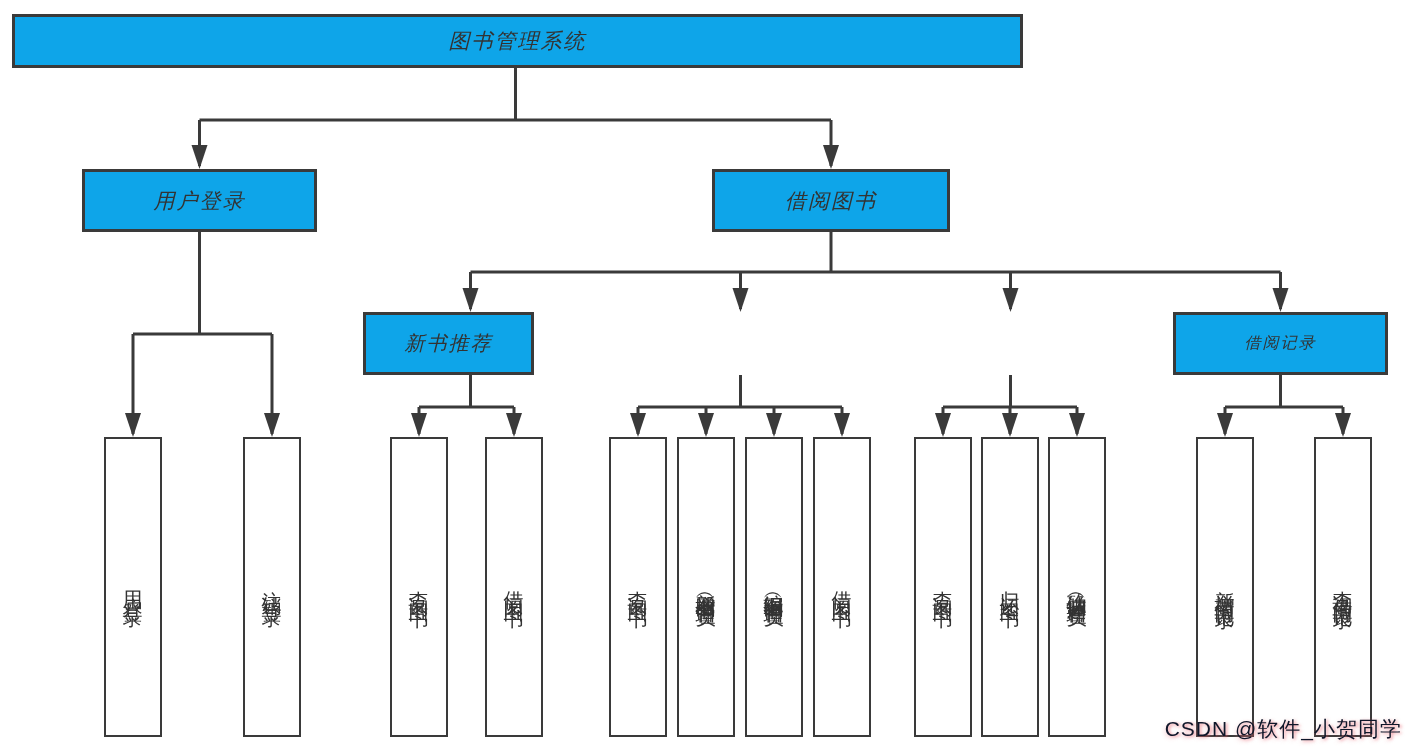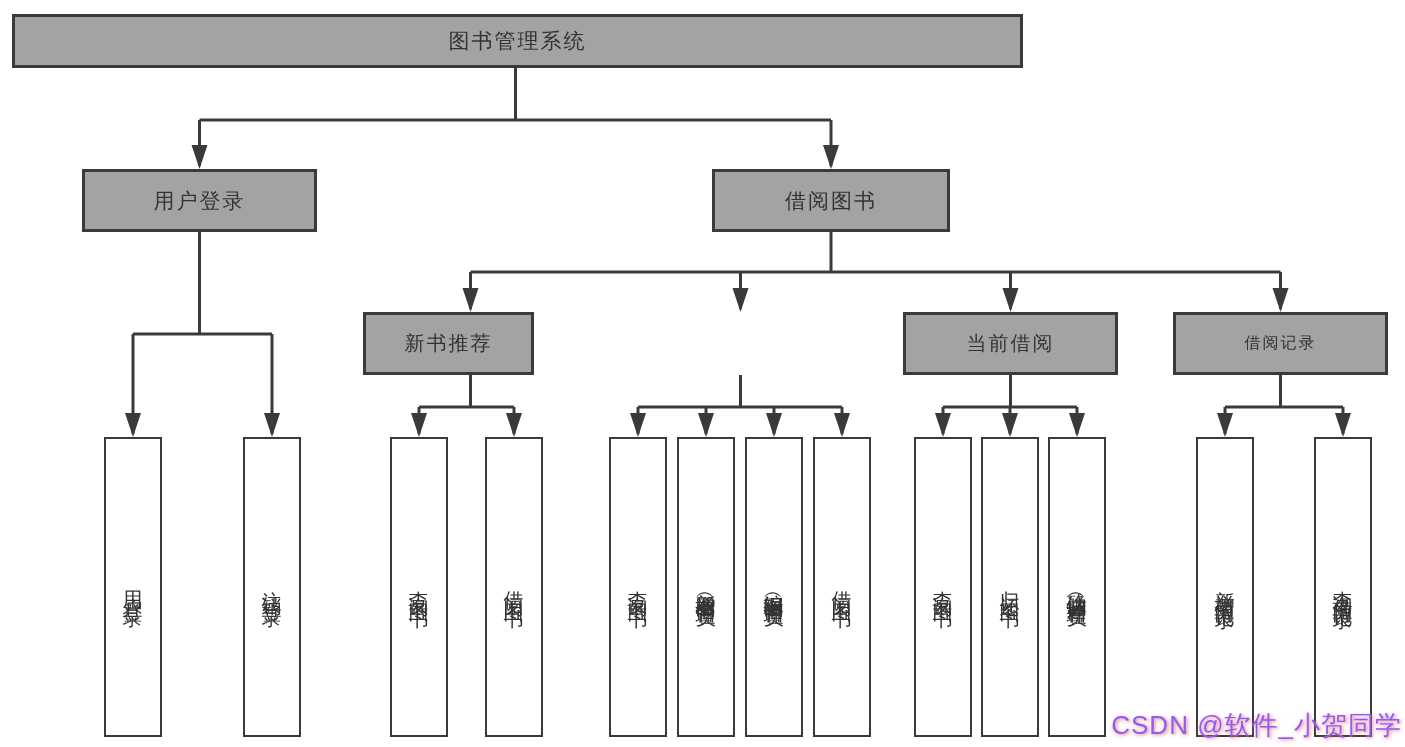--- a/index.html
+++ b/index.html
@@ -6,38 +6,39 @@
   .stage{
     position:relative;
     width:1405px;height:747px;
     background:#ffffff;
     font-family:"Liberation Sans","DejaVu Sans",sans-serif;
     overflow:hidden;
   }
   .lines{position:absolute;left:0;top:0;width:1405px;height:747px;}
   .hnode{
     position:absolute;box-sizing:border-box;
-    background:#a3a3a3;border:3px solid #3a3a3a;
+    background:#0ea5e9;border:3px solid #3a3a3a;
     display:flex;align-items:center;justify-content:center;
     font-size:21px;letter-spacing:2px;color:#333333;
     white-space:nowrap;
+    font-style:italic;
   }
   .root{font-size:21px;}
   .vnode{
     position:absolute;box-sizing:border-box;
     background:#ffffff;border:2.5px solid #3a3a3a;
     writing-mode:vertical-rl;text-orientation:mixed;
     display:flex;align-items:center;justify-content:center;
     font-size:20px;letter-spacing:6px;color:#333333;
     line-height:1;
   }
   .watermark{
     position:absolute;right:3px;bottom:4px;
-    font-size:26px;letter-spacing:1px;
-    color:#8b5cf6;
+    font-size:21px;letter-spacing:1px;
+    color:#0f172a;
     text-shadow:2px 1px 3px rgba(232,85,99,0.55), -1px 2px 4px rgba(240,150,160,0.45);
     white-space:nowrap;
   }
 </style>
 </head>
 <body>
 
 <div class="stage">
 
   <svg class="lines" viewBox="0 0 1405 747" aria-hidden="true">
@@ -79,21 +80,20 @@
       <polygon points="1335,413 1351,413 1343,437"></polygon>
     </g>
   </svg>
 
   <div class="hnode root" style="left:12px;top:14px;width:1011px;height:54px;">图书管理系统</div>
 
   <div class="hnode" style="left:82px;top:169px;width:235px;height:63px;">用户登录</div>
   <div class="hnode" style="left:712px;top:169px;width:238px;height:63px;">借阅图书</div>
 
   <div class="hnode" style="left:363px;top:312px;width:171px;height:63px;font-size:20px;">新书推荐</div>
-  <div class="hnode" style="left:903px;top:312px;width:215px;height:63px;font-size:20px;">当前借阅</div>
   <div class="hnode" style="left:1173px;top:312px;width:215px;height:63px;font-size:16px;">借阅记录</div>
 
   <div class="vnode" style="left:104px;top:437px;width:58px;height:300px;">用户登录</div>
   <div class="vnode" style="left:243px;top:437px;width:58px;height:300px;">注销登录</div>
 
   <div class="vnode" style="left:390px;top:437px;width:58px;height:300px;">查询图书</div>
   <div class="vnode" style="left:485px;top:437px;width:58px;height:300px;">借阅图书</div>
 
   <div class="vnode" style="left:609px;top:437px;width:58px;height:300px;">查询图书</div>
   <div class="vnode" style="left:677px;top:437px;width:58px;height:300px;letter-spacing:2px;">新增图书（管理员）</div>

